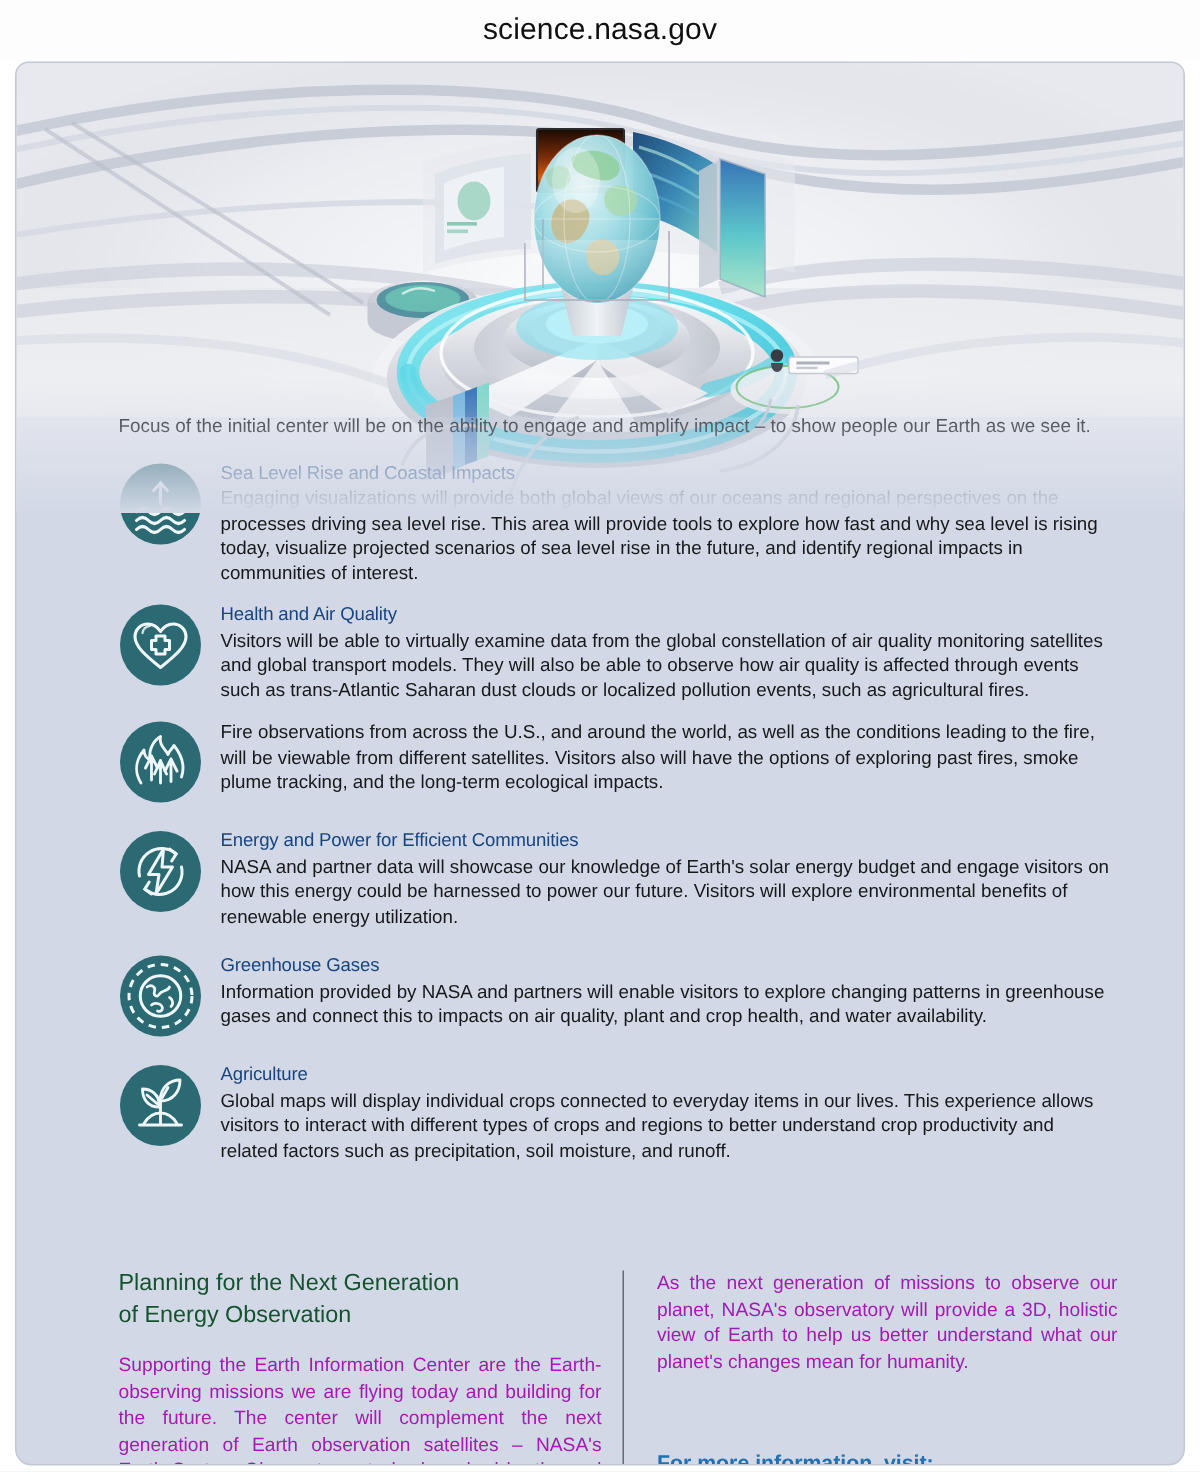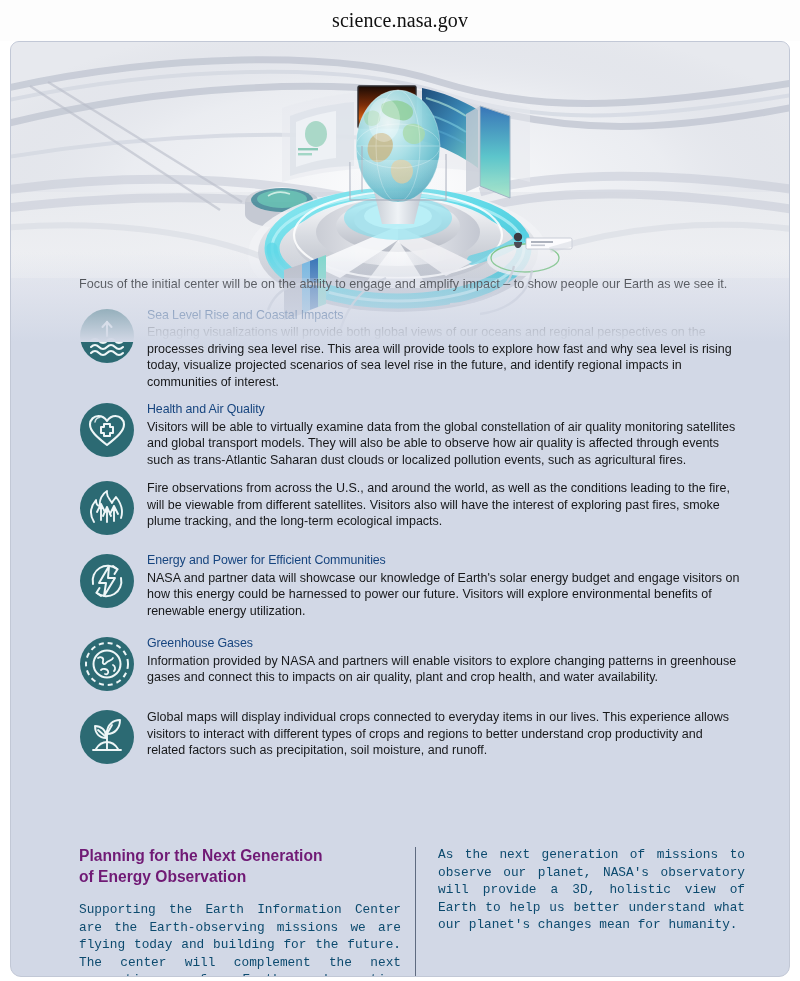--- a/index.html
+++ b/index.html
@@ -22,21 +22,21 @@
     background: #fdfdfd;
     display: flex;
     align-items: center;
     justify-content: center;
     box-sizing: border-box;
   }
   .urlbar-text {
     font-size: 20px;
     color: #111111;
     letter-spacing: 0.1px;
-    font-family: Liberation Serif, serif;
+    font-family: Liberation Sans, sans-serif;
   }
 
   
   .sheet {
     position: relative;
     width: 780px;
     height: 936px;
     margin: 0 auto;
     background: #d2d8e6;
     border: 1px solid #c2c8d6;
@@ -125,32 +125,31 @@
     width: 1px;
     background: #5f6b80;
     margin: 15px 0 0 14px;
     height: 145px;
     flex: 0 0 auto;
   }
   .col-right { flex: 1 1 auto; padding-left: 22px; padding-top: 14px; }
 
   .bottom-head {
     font-size: 15.6px;
-    font-weight: bold;
-    color: #701a75;
+    font-weight: normal;
+    color: #14532d;
     line-height: 1.35;
     margin: 0 0 14px 0;
   }
   .bottom-text {
     font-size: 12.8px;
     line-height: 1.37;
-    color: #0c4a6e;
+    color: #a21caf;
     margin: 0;
     text-align: justify;
-    font-family: Liberation Mono, monospace;
   }
   .more-head {
     font-size: 14.2px;
     font-weight: bold;
     color: #2070b4;
     margin: 52px 0 8px 0;
   }
 </style>
 </head>
 <body>
@@ -408,21 +407,21 @@
           <g stroke="#eef6f7" stroke-width="1.9" fill="none" stroke-linecap="round" stroke-linejoin="round">
             <path d="M15,42 C10,34 12,26 17,20 C17,24 19,26 21,26 C20,20 23,14 28,11 C27,17 31,19 33,23 C34,20 36,19 37,17 C41,22 45,29 42,38"></path>
             <path d="M18,32 L22,24 L26,32 M22,24 L22,40"></path>
             <path d="M24,36 L28,27 L32,36 M28,27 L28,42"></path>
             <path d="M31,34 L35,26 L39,34 M35,26 L35,41"></path>
             <path d="M14,44 L44,44" opacity="0"></path>
           </g>
         </svg>
       </div>
       <div class="topic-body">
-        <p class="topic-text">Fire observations from across the U.S., and around the world, as well as the conditions leading to the fire, will be viewable from different satellites. Visitors also will have the interest of exploring past fires, smoke plume tracking, and the long-term ecological impacts.</p>
+        <p class="topic-text">Fire observations from across the U.S., and around the world, as well as the conditions leading to the fire, will be viewable from different satellites. Visitors also will have the options of exploring past fires, smoke plume tracking, and the long-term ecological impacts.</p>
       </div>
     </div>
 
     <div class="topic gap-lg">
       <div class="topic-icon">
         <svg viewBox="0 0 56 56">
           <circle cx="28" cy="28" r="27" fill="#2c6a73"></circle>
           <g fill="none" stroke="#eef6f7" stroke-width="2" stroke-linecap="round">
             <path d="M14,31 A15,15 0 0 1 38,16"></path>
             <polyline points="34,13 38.5,16.2 35.5,21"></polyline>
@@ -464,20 +463,21 @@
             <path d="M28,24 C28,16 34,11 41,11 C41,19 36,25 28,25 Z"></path>
             <path d="M33,16 L29,23"></path>
             <path d="M27,27 C27,21 22,17 16,17 C16,24 20,29 27,29 Z"></path>
             <path d="M19,21 L26,27"></path>
             <path d="M17,40 C20,35 24,33 28,33 C32,33 36,35 39,40"></path>
             <path d="M14,41 L42,41"></path>
           </g>
         </svg>
       </div>
       <div class="topic-body">
+        <p class="topic-title">Agriculture</p>
         <p class="topic-text">Global maps will display individual crops connected to everyday items in our lives. This experience allows visitors to interact with different types of crops and regions to better understand crop productivity and related factors such as precipitation, soil moisture, and runoff.</p>
       </div>
     </div>
 
   </div>
 
   <div class="bottom">
     <div class="col-left">
       <h2 class="bottom-head">
         <span>Planning for the Next Generation</span><br>

